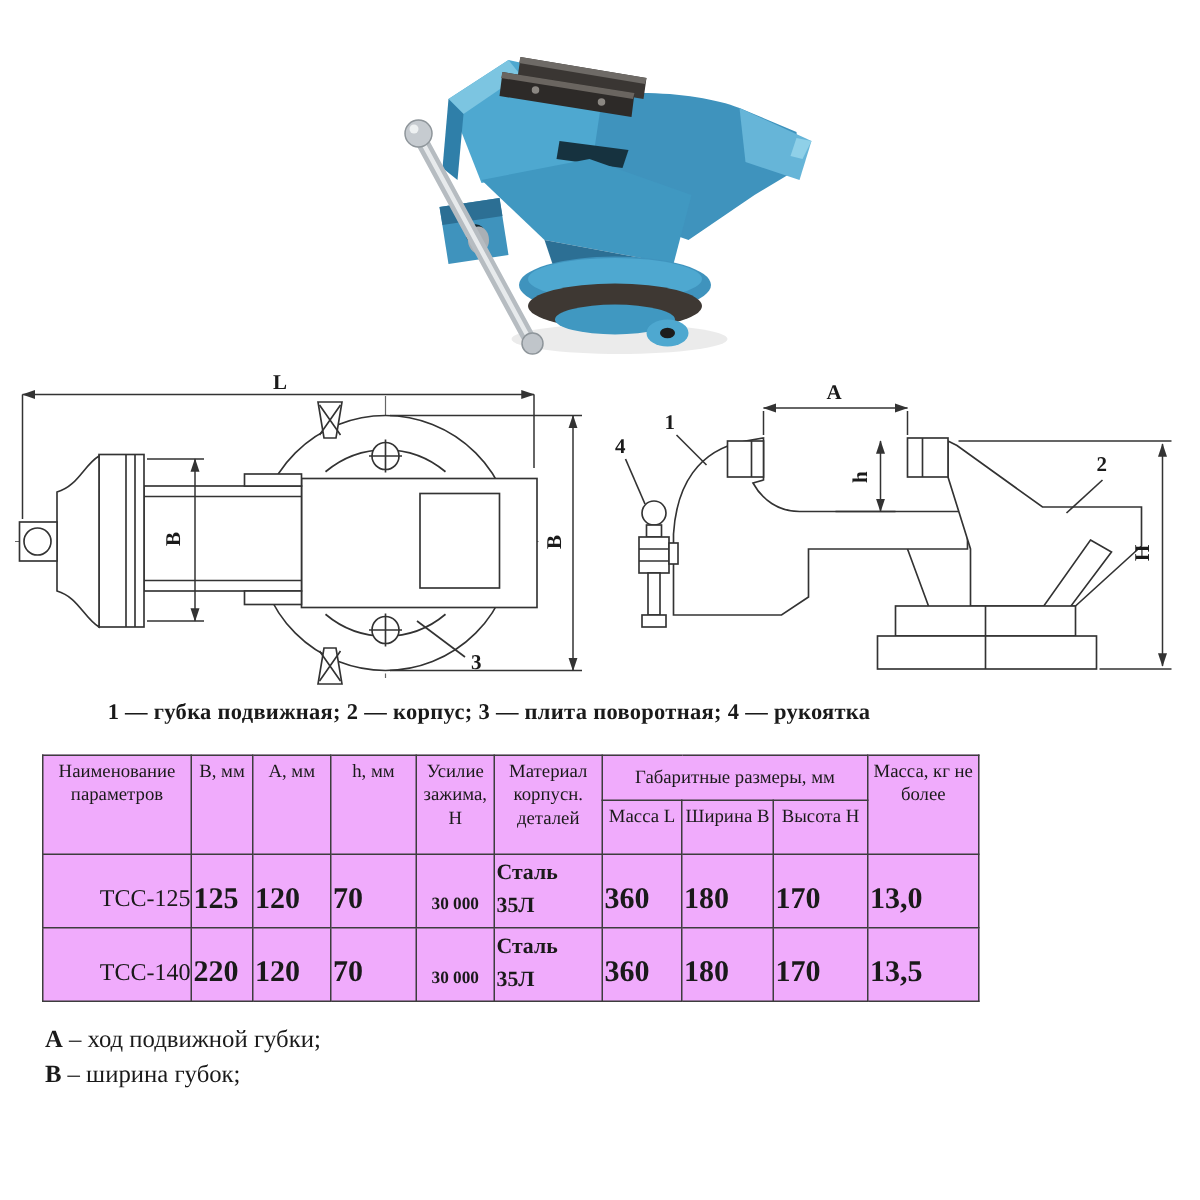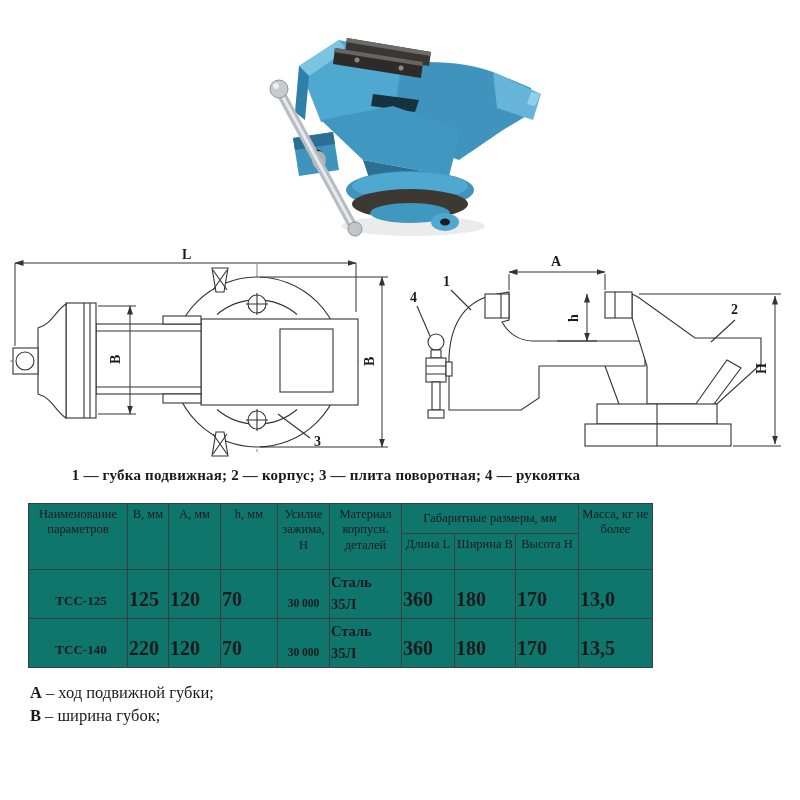--- a/index.html
+++ b/index.html
@@ -4,27 +4,27 @@
 <style>
   html,body {margin:0; padding:0; background:#fff;}
   .page {position:relative; width:800px; height:800px; background:#ffffff; overflow:hidden;
          font-family:"Liberation Serif", serif; color:#1a1a1a;}
   .photo {position:absolute; left:235px; top:8px; width:340px; height:240px;}
   .tv {position:absolute; left:8px; top:246px;}
   .sv {position:absolute; left:405px; top:250px;}
   .caption {position:absolute; left:0; top:467px; width:652px; text-align:center;
             font-weight:bold; font-size:15px; letter-spacing:0.2px;}
   table.spec {position:absolute; left:28px; top:503px; width:625px; border-collapse:collapse;
-              table-layout:fixed; background:#0f766e;}
+              table-layout:fixed; background:#f0abfc;}
   table.spec th, table.spec td {border:1px solid #3d3d3d; overflow:hidden;}
   table.spec th {font-weight:normal; font-size:12.5px; line-height:1.22; text-align:center;
                  vertical-align:top; padding:3px 2px 0 2px;}
   table.spec th.grp {vertical-align:middle; padding:0 2px;}
   tr.hdr1 {height:30px;} tr.hdr2 {height:36px;} tr.data {height:46px;}
-  td.model {font-weight:bold; font-size:13px; text-align:center; vertical-align:bottom;
+  td.model {font-weight:normal; font-size:16px; text-align:right; vertical-align:bottom;
             padding:0 0 9px 6px;}
   td.num {font-weight:bold; font-size:20px; text-align:left; vertical-align:bottom;
           padding-bottom:7px;}
   td.force {font-weight:bold; font-size:11.5px; text-align:center; vertical-align:bottom;
             padding-bottom:9px;}
   td.mat {font-weight:bold; font-size:14.5px; vertical-align:bottom;
           white-space:pre-line; line-height:1.55; padding-bottom:2px;}
   .legend {position:absolute; left:30px; top:661px; font-size:16.5px; line-height:23px;margin-top:20px;}
   .legend .k {font-weight:bold;}
   .legend .t {margin-left:4px;}
@@ -231,21 +231,21 @@
         <th rowspan="2">Наименование параметров</th>
         <th rowspan="2">В, мм</th>
         <th rowspan="2">А, мм</th>
         <th rowspan="2">h, мм</th>
         <th rowspan="2">Усилие зажима, Н</th>
         <th rowspan="2">Материал корпусн. деталей</th>
         <th colspan="3" class="grp">Габаритные размеры, мм</th>
         <th rowspan="2">Масса, кг не более</th>
       </tr>
       <tr class="hdr2">
-        <th>Длина L</th>
+        <th>Масса L</th>
         <th>Ширина В</th>
         <th>Высота Н</th>
       </tr>
     </thead>
     <tbody>
       <tr class="data">
         <td class="model">ТСС-125</td>
         <td class="num">125</td>
         <td class="num">120</td>
         <td class="num">70</td>

